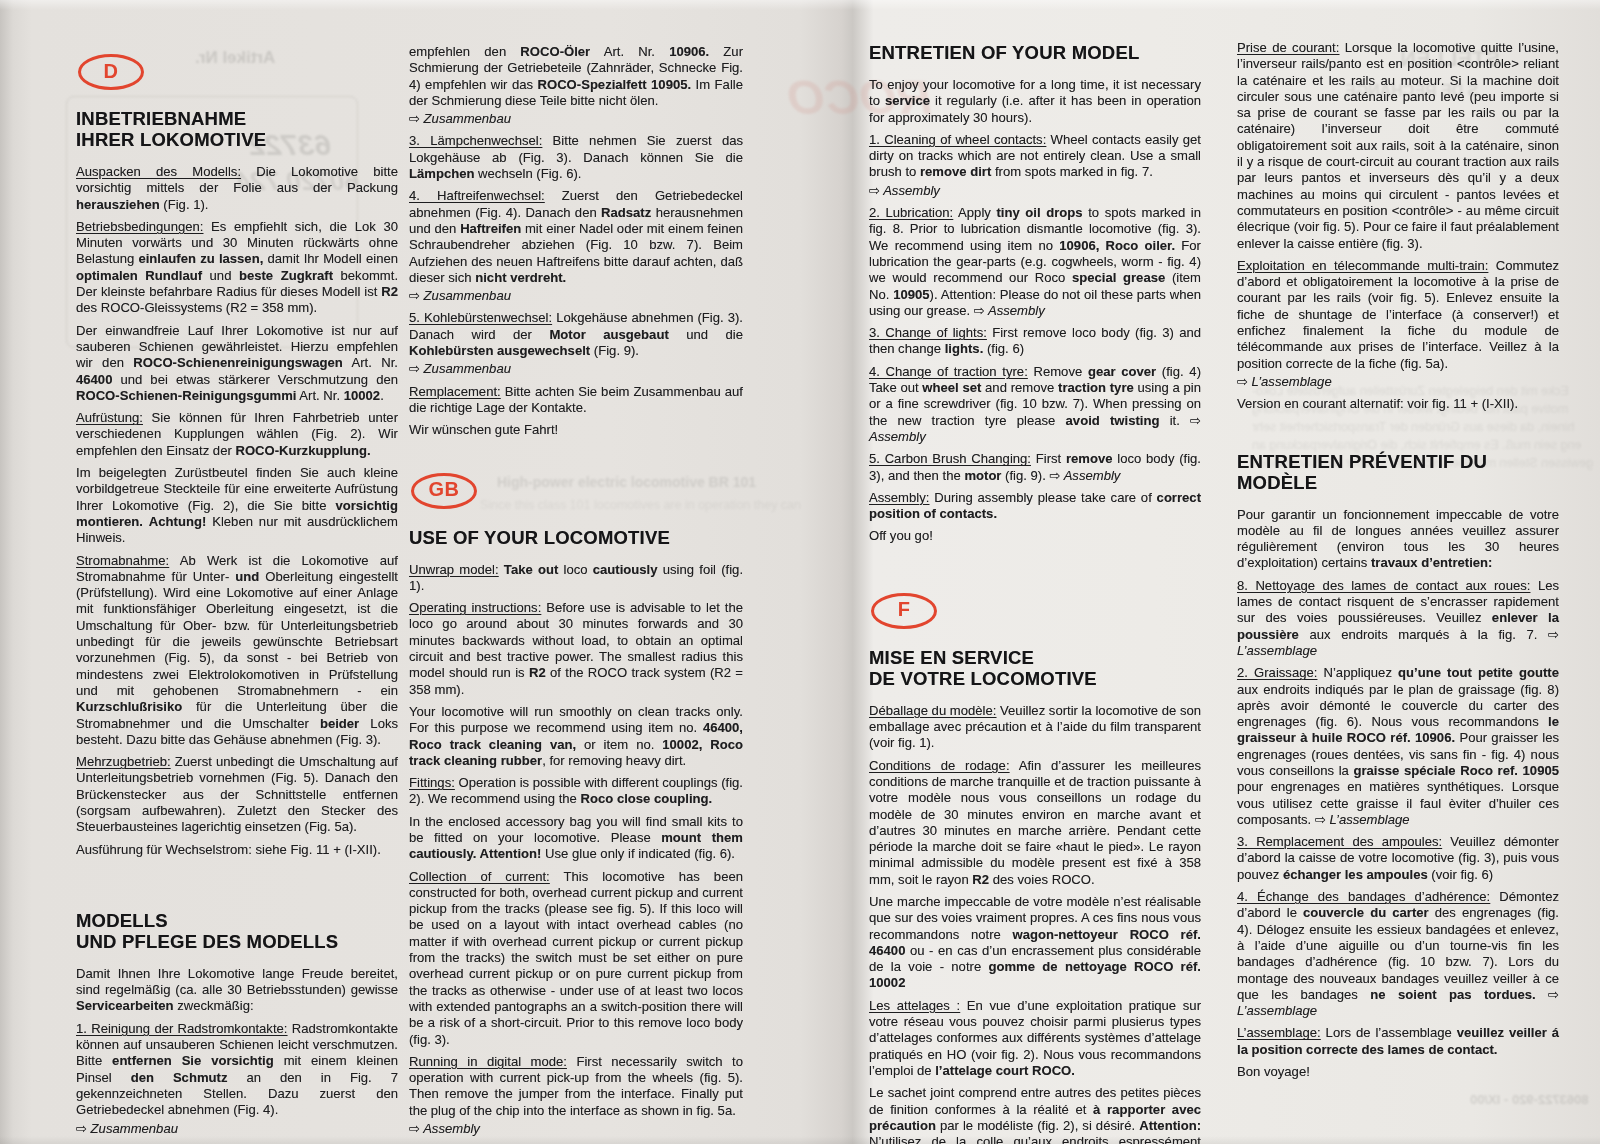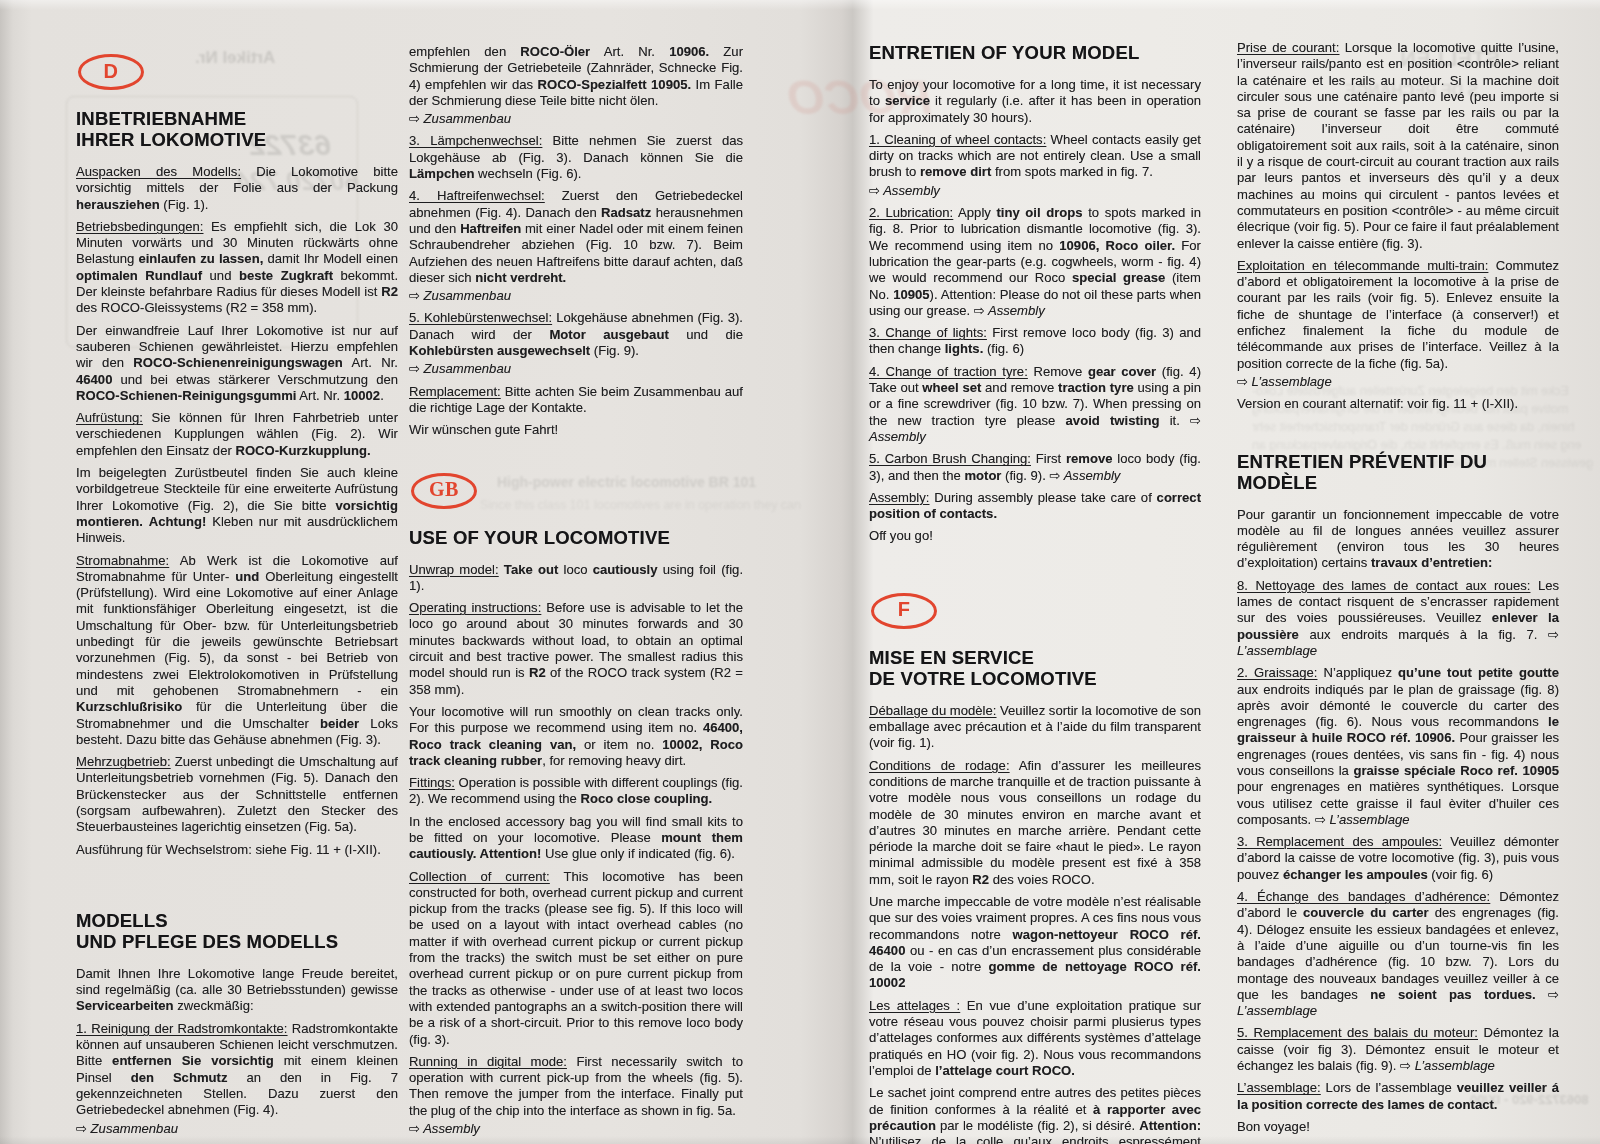--- a/index.html
+++ b/index.html
@@ -44,21 +44,21 @@
   .heading .hline{display:block;}
   .col1 .heading.sub{margin-top:52px;}
   .col4 .heading.sub{margin-top:38px;}
 
   .badge{
     width:60px;height:30px;
     border:3px solid #e2452e;border-radius:50%;
     display:flex;align-items:center;justify-content:center;
     margin:0 0 18px 2px;
   }
-  .col2 .badge{margin-top:34px;font-family:Liberation Serif, serif;}
+  .col2 .badge{margin-top:34px;}
   .col3 .badge{margin-top:48px;}
   .badge-letter{
     color:#e2452e;font-weight:bold;font-size:20px;letter-spacing:.5px;
     transform:translateY(-1px);
   }
 
   #ghost-layer{position:absolute;inset:0;pointer-events:none;}
   .ghost{
     position:absolute;white-space:nowrap;
     color:#84837f;filter:blur(1.1px);
@@ -177,17 +177,16 @@
       <p class="para note"><span class="seg i">⇨ </span><span class="seg i">L’assemblage</span></p>
       <p class="para"><span class="seg">Version en courant alternatif: voir fig. 11 + (I-XII).</span></p>
       <div class="heading sub">
         <span class="hline">ENTRETIEN PRÉVENTIF DU MODÈLE</span>
       </div>
       <p class="para"><span class="seg">Pour garantir un foncionnement impeccable de votre modèle au fil de longues années veuillez assurer régulièrement (environ tous les 30 heures d’exploitation) certains </span><span class="seg b">travaux d’entretien:</span></p>
       <p class="para"><span class="seg u">8. Nettoyage des lames de contact aux roues:</span><span class="seg"> Les lames de contact risquent de s’encrasser rapidement sur des voies poussiéreuses. Veuillez </span><span class="seg b">enlever la poussière</span><span class="seg"> aux endroits marqués à la fig. 7.  </span><span class="seg i">⇨ L’assemblage</span></p>
       <p class="para"><span class="seg u">2. Graissage:</span><span class="seg"> N’appliquez </span><span class="seg b">qu’une tout petite goutte</span><span class="seg"> aux endroits indiqués par le plan de graissage (fig. 8) après avoir démonté le couvercle du carter des engrenages (fig. 6). Nous vous recommandons </span><span class="seg b">le graisseur à huile ROCO réf. 10906.</span><span class="seg"> Pour graisser les engrenages (roues dentées, vis sans fin - fig. 4) nous vous conseillons la </span><span class="seg b">graisse spéciale Roco ref. 10905</span><span class="seg"> pour engrenages en matières synthétiques. Lorsque vous utilisez cette graisse il faul èviter d’huiler ces composants.  </span><span class="seg i">⇨ L’assemblage</span></p>
       <p class="para"><span class="seg u">3. Remplacement des ampoules:</span><span class="seg"> Veuillez démonter d’abord la caisse de votre locomotive (fig. 3), puis vous pouvez </span><span class="seg b">échanger les ampoules</span><span class="seg"> (voir fig. 6)</span></p>
       <p class="para"><span class="seg u">4. Échange des bandages d’adhérence:</span><span class="seg"> Démontez d’abord le </span><span class="seg b">couvercle du carter</span><span class="seg"> des engrenages (fig. 4). Délogez ensuite les essieux bandagées et enlevez, à l’aide d’une aiguille ou d’un tourne-vis fin les bandages d’adhérence (fig. 10 bzw. 7). Lors du montage des nouveaux bandages veuillez veiller à ce que les bandages </span><span class="seg b">ne soient pas tordues.</span><span class="seg">  </span><span class="seg i">⇨ L’assemblage</span></p>
-      <p class="para"><span class="seg u">5. Remplacement des balais du moteur:</span><span class="seg"> Démontez la caisse (voir fig 3). Démontez ensuit le moteur et échangez les balais (fig. 9).  </span><span class="seg i">⇨ L’assemblage</span></p>
       <p class="para"><span class="seg u">L’assemblage:</span><span class="seg"> Lors de l’assemblage </span><span class="seg b">veuillez veiller á la position correcte des lames de contact.</span></p>
       <p class="para"><span class="seg">Bon voyage!</span></p>
     </div>
 </div>
 
 </body></html>

